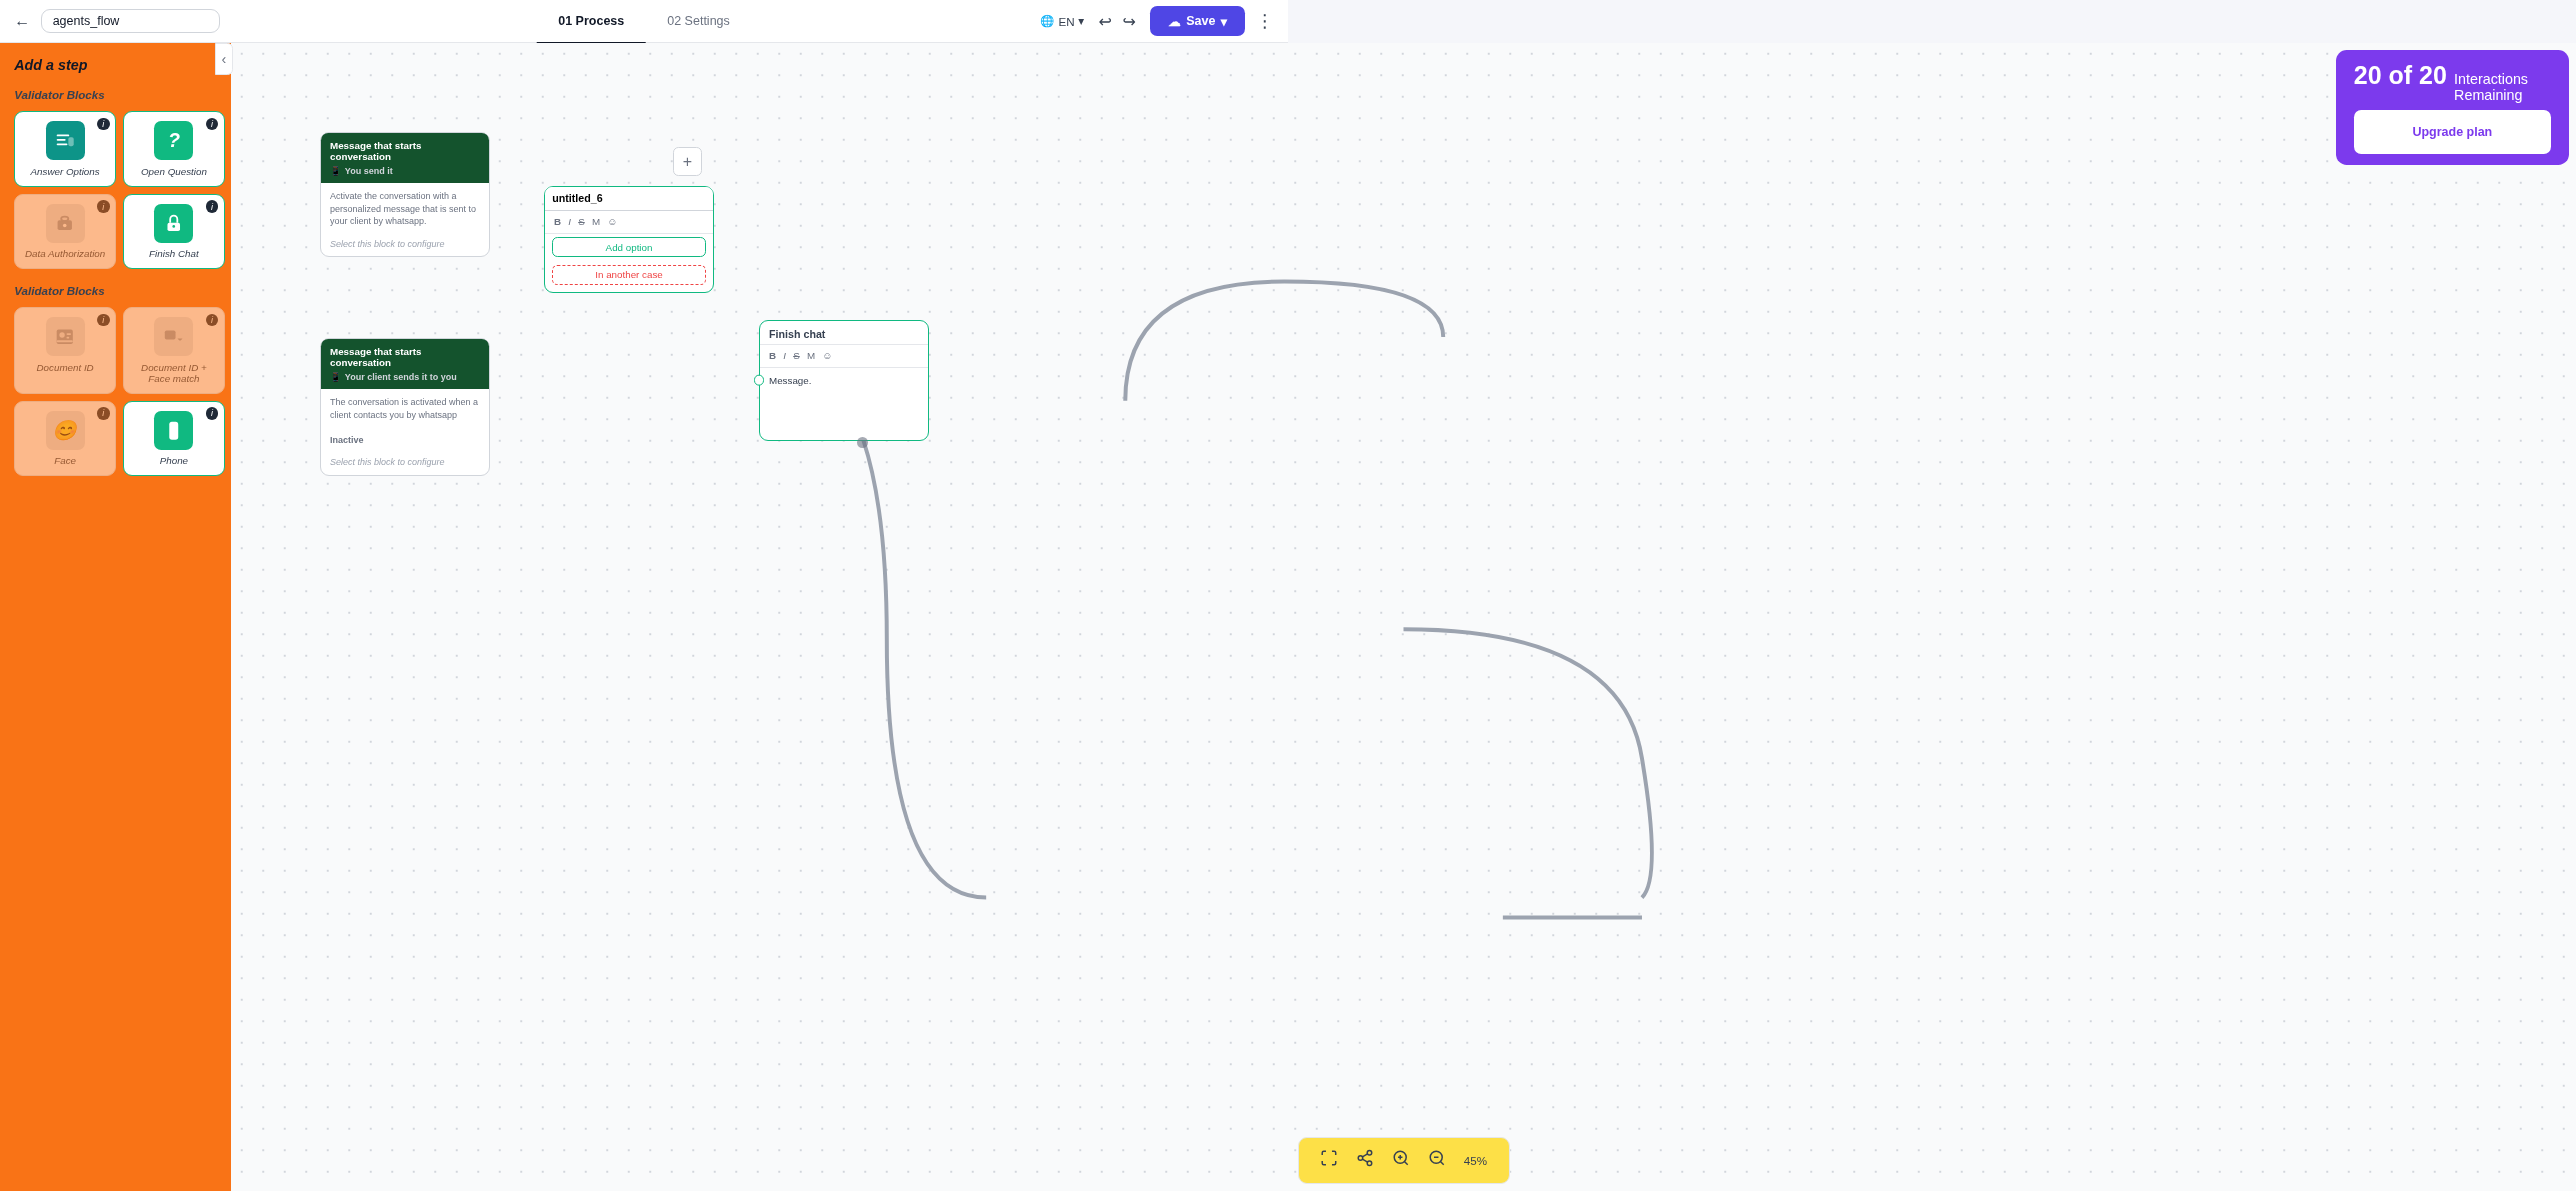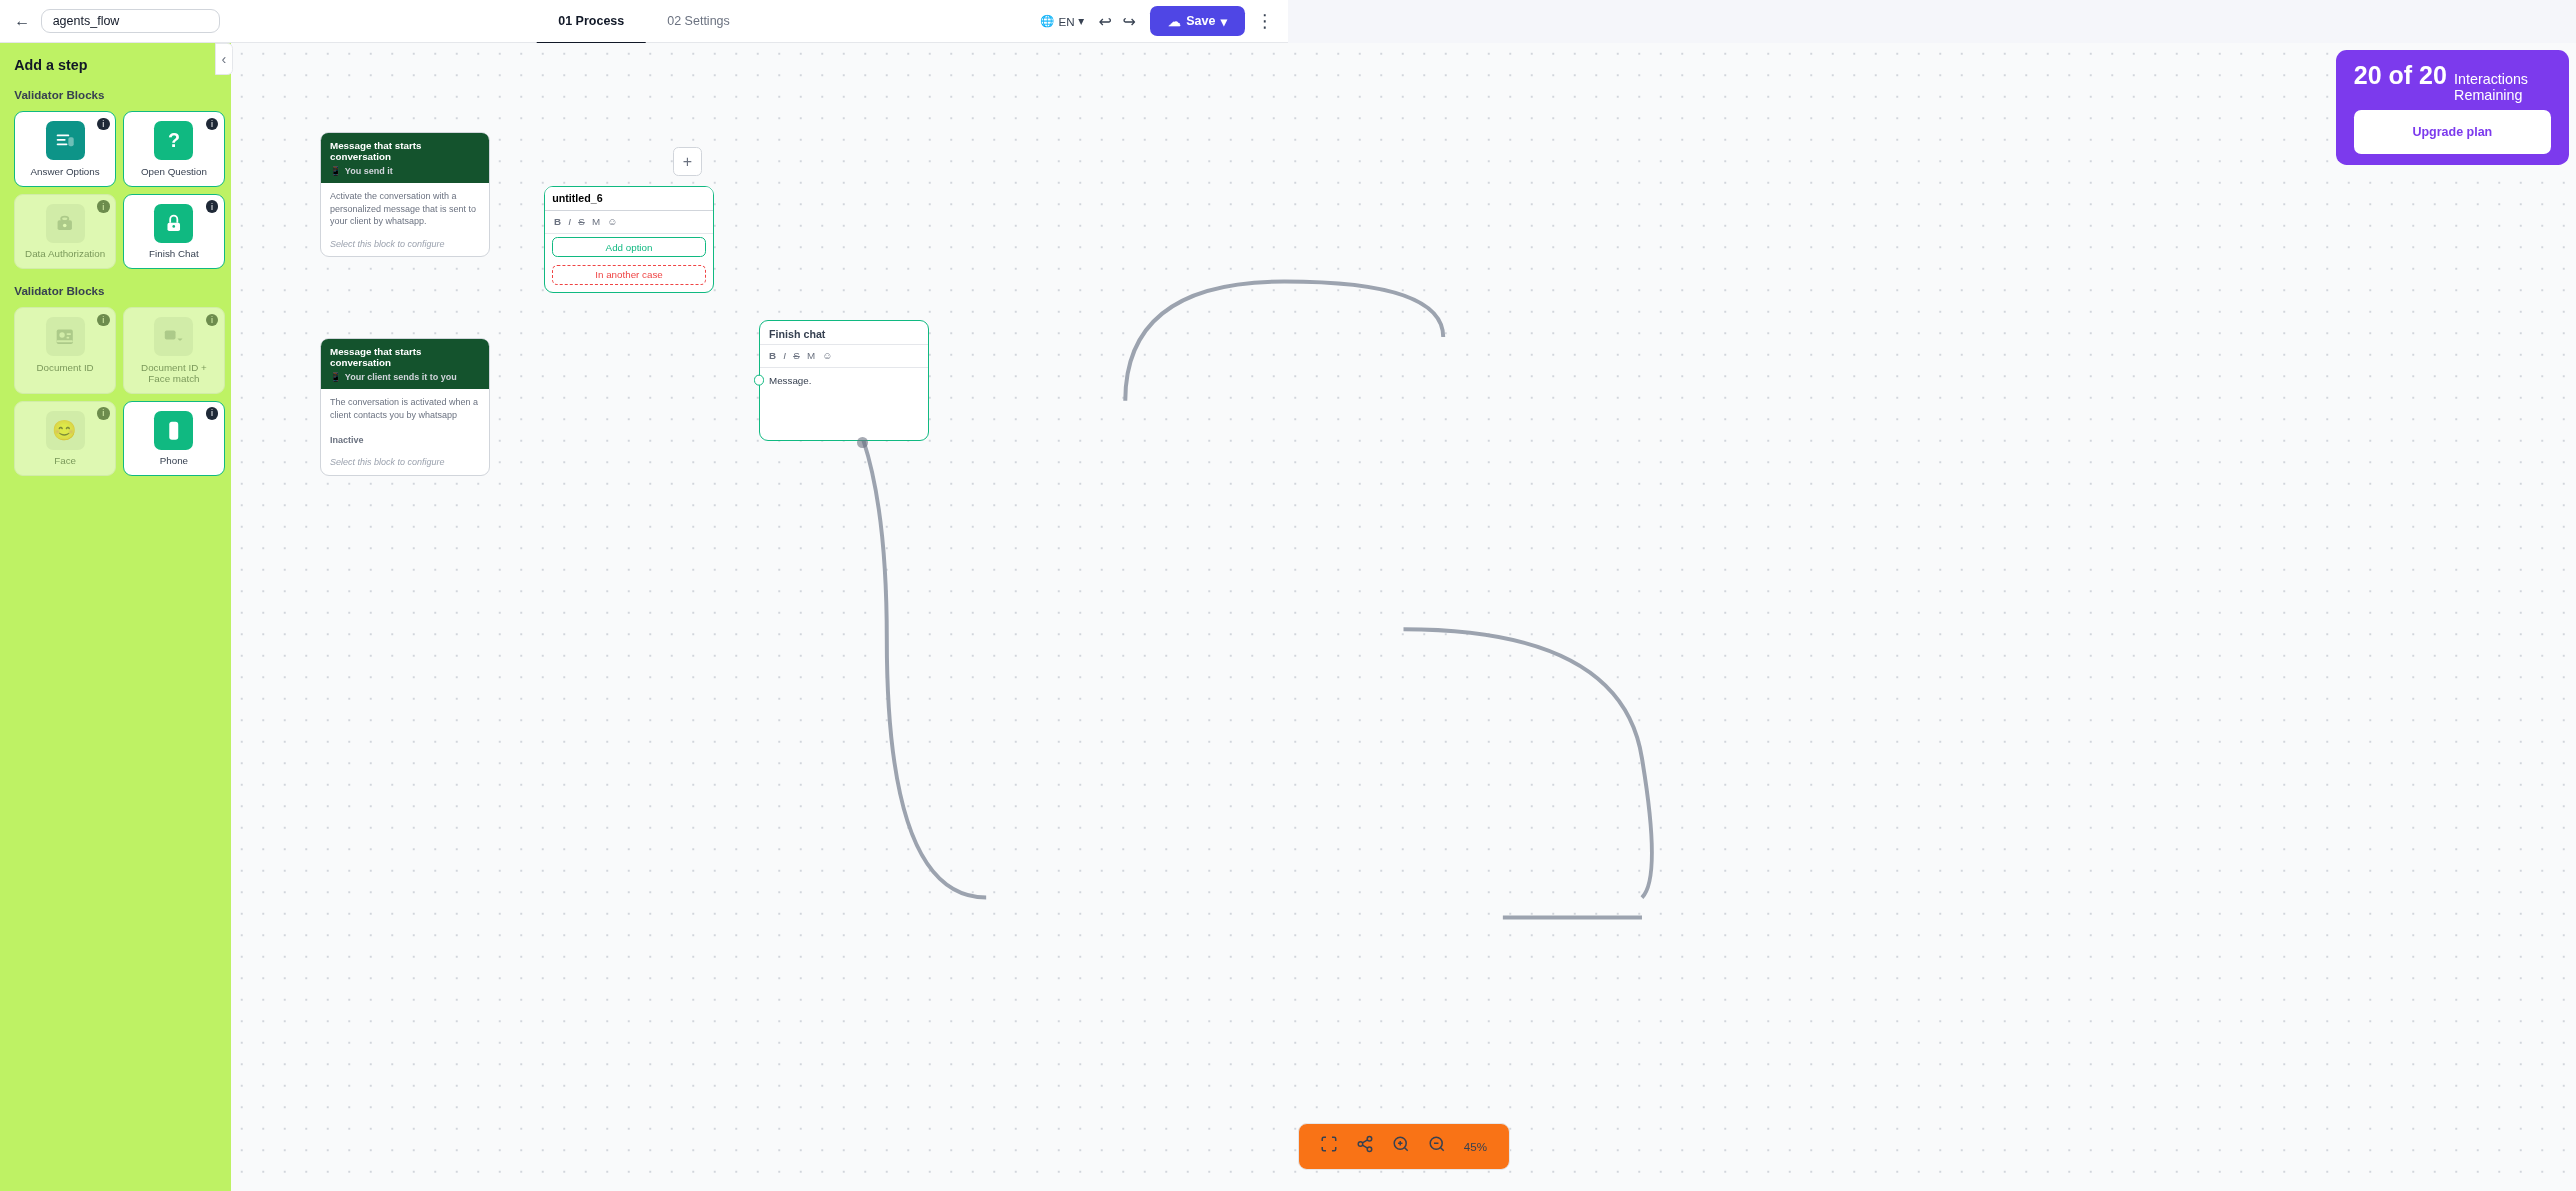--- a/index.html
+++ b/index.html
@@ -21,21 +21,21 @@
     .header-right { margin-left: auto; display: flex; align-items: center; gap: 10.7px; }
     .lang-btn { display: flex; align-items: center; gap: 3.6px; font-size: 11.6px; color: #374151; cursor: pointer; border: none; background: none; }
     .undo-redo { display: flex; gap: 3.6px; }
     .icon-btn { background: none; border: none; cursor: pointer; color: #374151; font-size: 16px; padding: 3.6px; }
     .save-btn { background: #4f46e5; color: #fff; border: none; border-radius: 7.2px; padding: 7.2px 18px; font-size: 12.5px; font-weight: 600; cursor: pointer; display: flex; align-items: center; gap: 5.4px; }
     .more-btn { background: none; border: none; cursor: pointer; font-size: 18px; color: #374151; }
 
     
     .sidebar {
       position: absolute; top: 43px; left: 0; width: 240px; height: calc(100% - 43px);
-      background: #bef264; border-right: 0.9px solid #e5e7eb; overflow-y: auto; padding: 14.3px;
+      background: #f97316; border-right: 0.9px solid #e5e7eb; overflow-y: auto; padding: 14.3px; font-style: italic;
     }
     .sidebar-title { font-size: 14.3px; font-weight: 700; color: #111827; margin-bottom: 14.3px; }
     .section-title { font-size: 11.6px; font-weight: 600; color: #374151; margin-bottom: 10.7px; margin-top: 7.2px; }
     .blocks-grid { display: grid; grid-template-columns: 1fr 1fr; gap: 7.2px; margin-bottom: 14.3px; }
     .block-item { border: 0.9px solid #e5e7eb; border-radius: 9px; padding: 9px; display: flex; flex-direction: column; align-items: center; cursor: pointer; position: relative; background: #fff; }
     .block-item.disabled { opacity: 0.5; }
     .block-item.active { border-color: #10b981; }
     .block-icon { width: 39px; height: 39px; border-radius: 7.2px; display: flex; align-items: center; justify-content: center; margin-bottom: 5.4px; font-size: 18px; }
     .block-icon.teal { background: #0d9488; }
     .block-icon.green { background: #10b981; }
@@ -56,22 +56,22 @@
       background: #f9fafb; overflow: hidden;
     }
     .canvas-bg {
       position: absolute; inset: 0;
       background-image: radial-gradient(circle, #d1d5db 0.9px, transparent 0.9px);
       background-size: 21.5px 21.5px;
     }
 
     
     .canvas-toolbar {
-      position: absolute; bottom: 21px; left: 50%; transform: translateX(-50%);
-      display: flex; align-items: center; gap: 3.6px; background: #f97316;
+      position: absolute; bottom: 7px; left: 50%; transform: translateX(-50%);
+      display: flex; align-items: center; gap: 3.6px; background: #fde047;
       border: 0.9px solid #e5e7eb; border-radius: 9px; padding: 7.2px 14.3px;
     }
     .canvas-tool { background: none; border: none; cursor: pointer; color: #374151; font-size: 18px; padding: 3.6px 7.2px; }
     .zoom-label { font-size: 11.6px; color: #374151; padding: 0 7.2px; }
 
     
     .interactions-banner {
       position: absolute; top: 7.2px; right: 7.2px;
       background: #7c3aed; color: #fff; border-radius: 10.7px; padding: 10.7px 18px;
       width: 233px;

